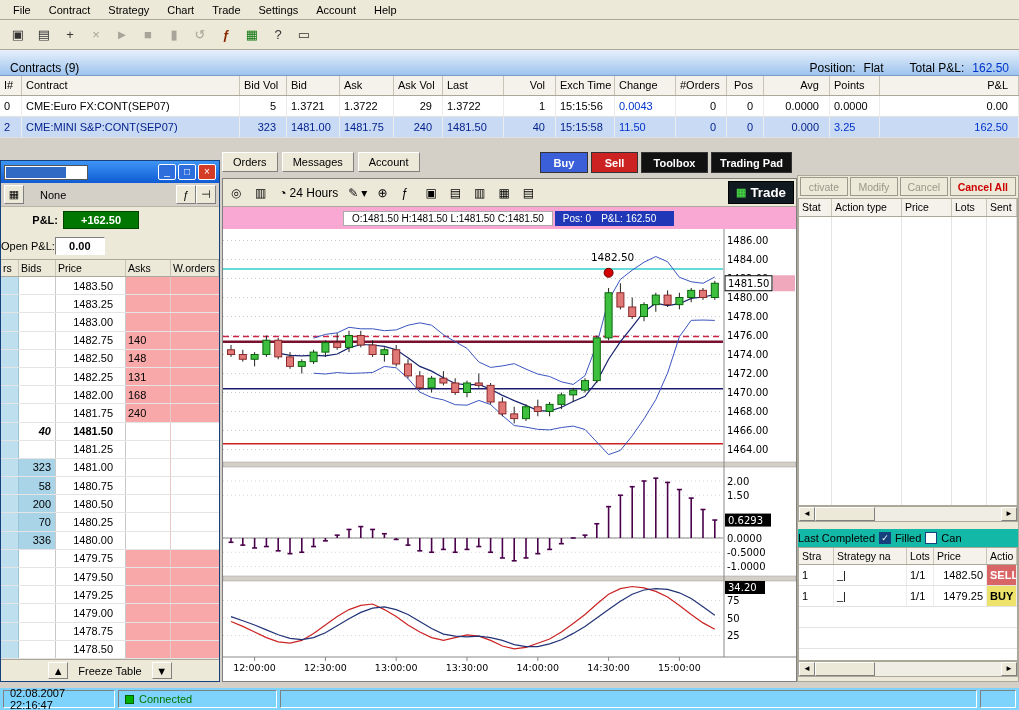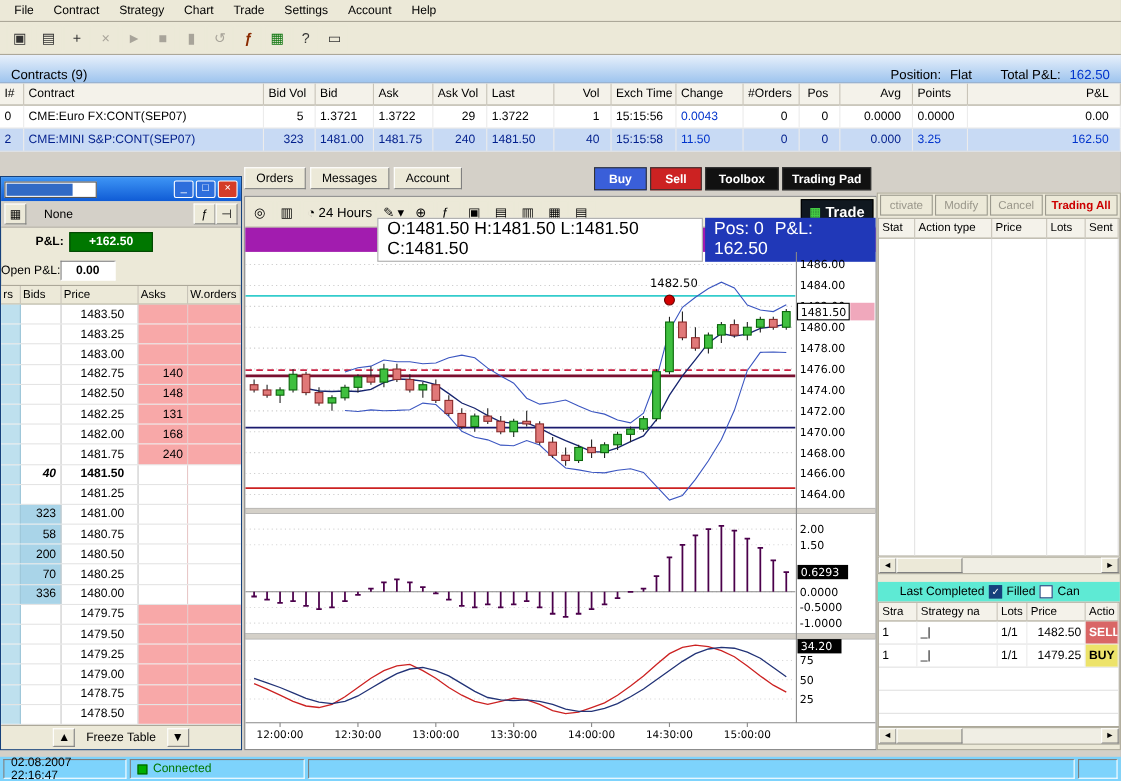--- a/index.html
+++ b/index.html
@@ -82,40 +82,40 @@
     grid-template-columns:18px 37px 70px 45px 1fr; line-height:17px; font-size:10.5px; }
   .lad-head span { border-right:1px solid #C8C4B8; padding-left:2px; overflow:hidden; white-space:nowrap; }
   .ladder { position:absolute; top:116px; bottom:22px; left:0; right:0; background:#fff;
     display:grid; grid-auto-rows:1fr; }
   .lad-row { display:grid; grid-template-columns:18px 37px 70px 45px 1fr;
     border-bottom:1px solid #E4E4E4; align-items:center; }
   .lad-row span { height:100%; display:flex; align-items:center; overflow:hidden; }
   .c-rs { background:#BEE0EE; border-right:1px solid #9CC4D6; }
   .c-bids { justify-content:flex-end; padding-right:4px; border-right:1px solid #C8C8C8; }
   .c-price { justify-content:flex-end; padding-right:12px; border-right:1px solid #C8C8C8; }
-  .c-asks { padding-left:22px; border-right:1px solid #E8C8C8; }
+  .c-asks { padding-left:2px; border-right:1px solid #E8C8C8; }
   .z-ask .c-asks,.z-ask .c-w,.z-low .c-asks,.z-low .c-w { background:#F8A8A8; }
   .z-bid .c-bids { background:#A9D4E8; }
   .z-last .c-price { font-weight:bold; }
   .z-last .c-bids { font-weight:bold; font-style:italic; }
   .freeze { position:absolute; bottom:0; left:0; right:0; height:22px; background:#ECE9D8;
     border-top:1px solid #ACA899; display:flex; align-items:center; justify-content:center; gap:10px; }
   .freeze .sm-btn { height:17px; }
   
   .chart-panel { position:absolute; top:178px; left:222px; width:575px; height:504px;
     background:#fff; border:1px solid #808080; }
   .chart-toolbar { position:absolute; top:0; left:0; right:0; height:28px; background:#ECE9D8;
     border-bottom:1px solid #ACA899; display:flex; align-items:center; gap:2px; padding-left:4px; }
   .cb-btn { height:22px; min-width:22px; background:#ECE9D8; border:1px solid #ECE9D8;
     font-size:12px; display:flex; align-items:center; padding:0 3px; gap:3px; }
   .trade-btn { position:absolute; right:2px; top:2px; width:66px; height:23px; background:#101820;
     color:#fff; font-weight:bold; border:1px solid #000; display:flex; align-items:center; justify-content:center; gap:4px; }
   .trade-btn .trade-glyph { color:#44CC44; font-size:11px; }
-  .chart-info { position:absolute; top:28px; left:0; right:0; height:22px; background:#a21caf;
-    display:flex; align-items:center; padding-left:120px; font-size:16px; }
+  .chart-info { position:absolute; top:28px; left:0; right:0; height:22px; background:#f9a8d4;
+    display:flex; align-items:center; padding-left:120px; font-size:10px; }
   .ohlc { border:1px solid #AAA; padding:1px 8px; background:#fff; }
   .posbox { background:#2038B8; color:#fff; padding:2px 8px; margin-left:2px; }
   .posbox span { margin-right:10px; }
   #chart-svg { position:absolute; top:50px; left:0; }
   
   .right { position:absolute; top:175px; left:797px; width:222px; height:507px; background:#ECE9D8;
     border:1px solid #ACA899; }
   .r-actions { position:absolute; top:0; left:0; right:0; height:22px; display:flex; gap:2px; padding:1px 2px; }
   .r-btn { flex:1; height:19px; background:#ECE9D8; border:1px solid #9C9A8E; color:#9A978B; font-size:10.5px; }
   .r-btn.danger { flex:1.4; color:#CC0000; font-weight:bold; }
@@ -126,22 +126,22 @@
   .o-body { position:absolute; top:18px; bottom:0; left:0; right:0;
     display:grid; grid-template-columns:33px 70px 50px 35px 1fr; }
   .o-body div { border-right:1px solid #E4E4E4; }
   .hscroll { position:absolute; left:0; right:0; height:16px; background:#F0EEE4;
     border:1px solid #ACA899; display:flex; }
   .hs-btn { width:16px; height:100%; background:#ECE9D8; border:1px solid; border-color:#fff #808080 #808080 #fff;
     font-size:8px; line-height:12px; }
   .hs-track { flex:1; position:relative; }
   .hs-thumb { position:absolute; left:0; top:0; width:60px; height:100%; background:#ECE9D8;
     border:1px solid; border-color:#fff #808080 #808080 #fff; }
-  .lc-bar { position:absolute; top:353px; left:0; right:0; height:18px; background:#5eead4;
-    display:flex; align-items:center; gap:4px; padding:0 20px; overflow:hidden; white-space:nowrap; }
+  .lc-bar { position:absolute; top:353px; left:0; right:0; height:18px; background:#14b8a6;
+    display:flex; align-items:center; gap:4px; padding:0 0; overflow:hidden; white-space:nowrap; }
   .cb { width:12px; height:12px; border:1px solid #16417C; background:#fff; font-size:9px;
     line-height:11px; text-align:center; color:#fff; }
   .cb.checked { background:#16407C; }
   .c-grid { position:absolute; top:371px; left:0; right:0; height:114px; background:#fff;
     border:1px solid #ACA899; overflow:hidden; }
   .cp-head { display:grid; grid-template-columns:35px 73px 27px 53px 1fr; height:17px;
     background:#F4F2EA; border-bottom:1px solid #ACA899; line-height:16px; font-size:10.5px; }
   .cp-head span { border-right:1px solid #C8C4B8; padding-left:3px; overflow:hidden; white-space:nowrap; }
   .cp-row { display:grid; grid-template-columns:35px 73px 27px 53px 1fr; height:21px;
     border-bottom:1px solid #E2E2E2; line-height:20px; }
@@ -766,21 +766,21 @@
         <line x1="456.40000000000003" y1="428" x2="456.40000000000003" y2="432" stroke="#888"></line>
         <text x="456.40000000000003" y="442" font-size="9.5" fill="#000" text-anchor="middle">15:00:00</text>
       </svg>
   </div>
 
   <div class="right">
     <div class="r-actions">
         <button class="r-btn">ctivate</button>
         <button class="r-btn">Modify</button>
         <button class="r-btn">Cancel</button>
-        <button class="r-btn danger">Trading All</button>
+        <button class="r-btn danger">Cancel All</button>
       </div>
     <div class="o-grid">
       <div class="o-head">
           <span>Stat</span>
           <span>Action type</span>
           <span>Price</span>
           <span>Lots</span>
           <span>Sent</span>
         </div>
       <div class="o-body">

